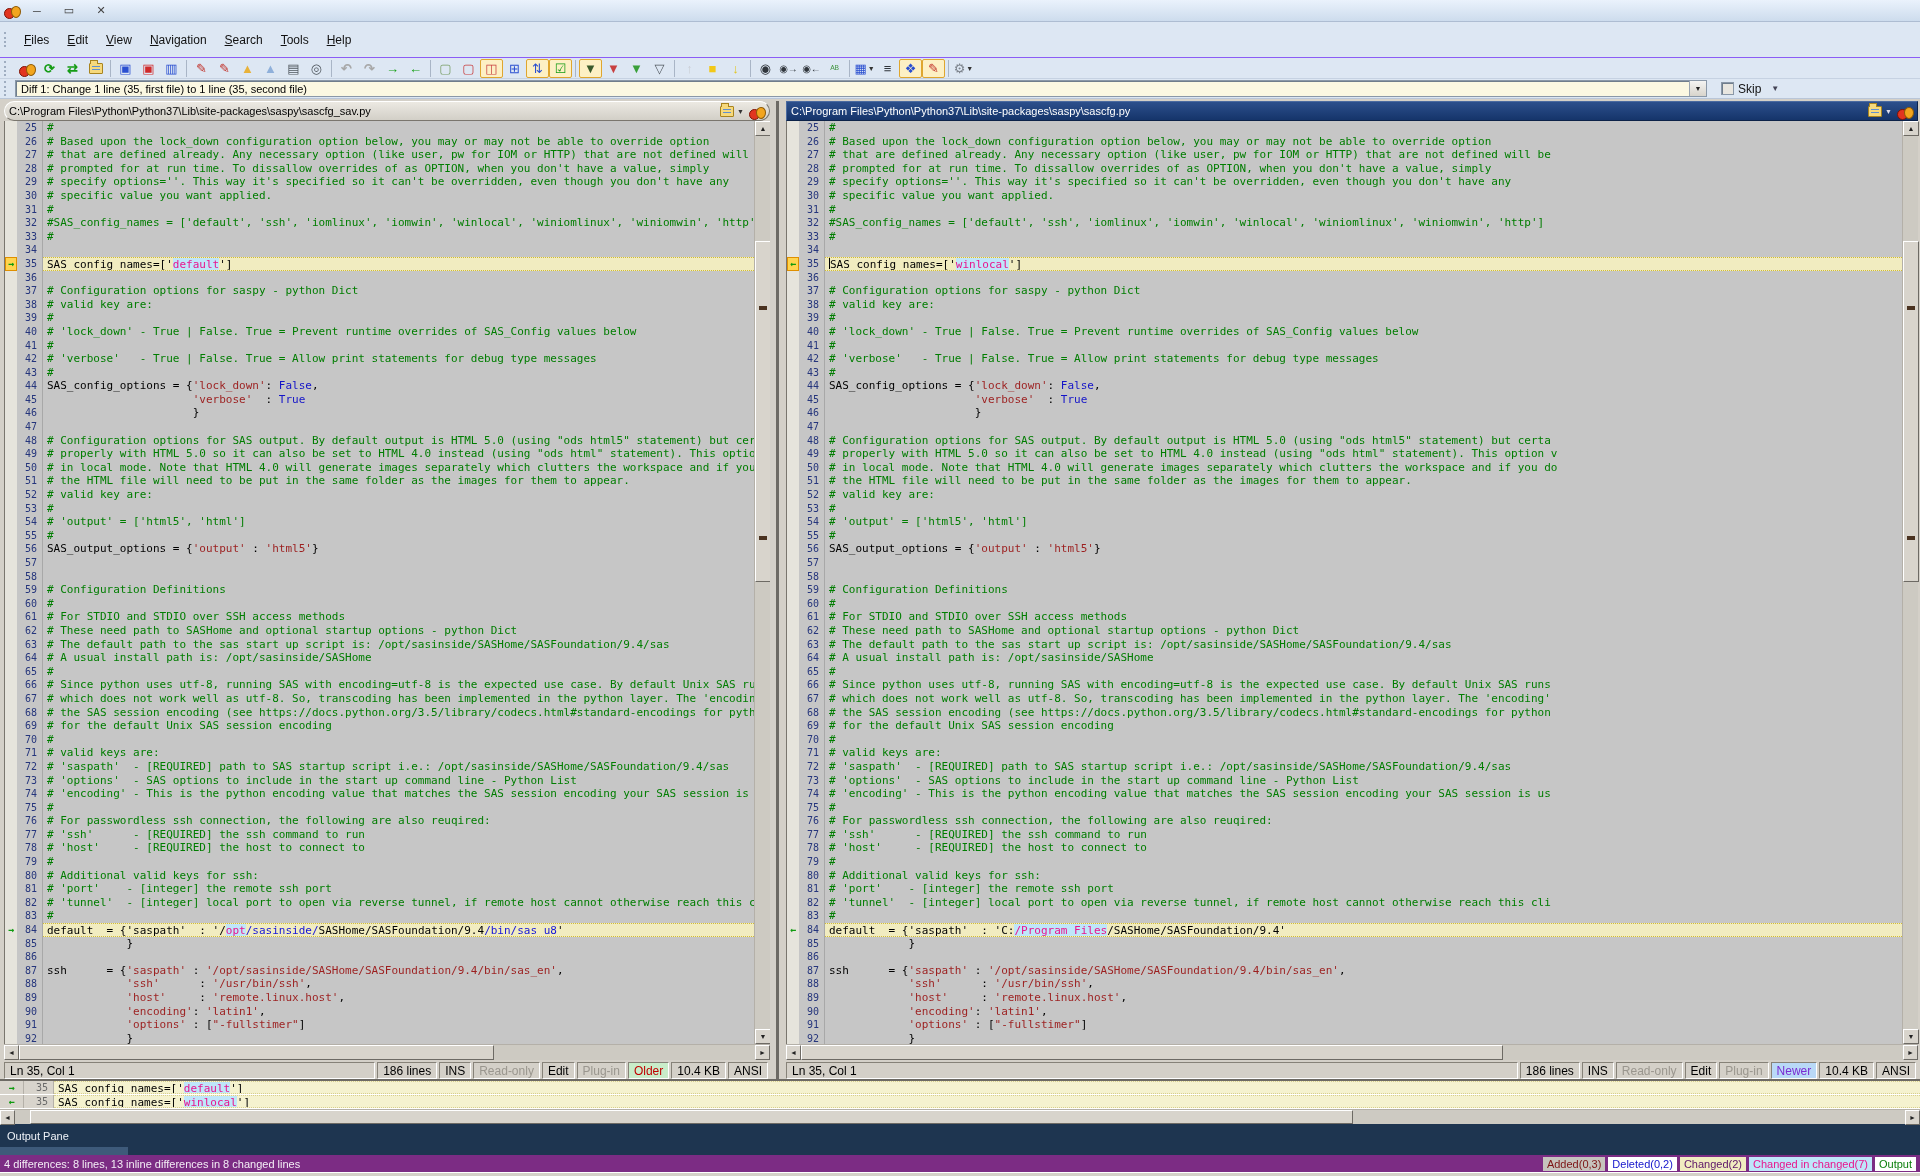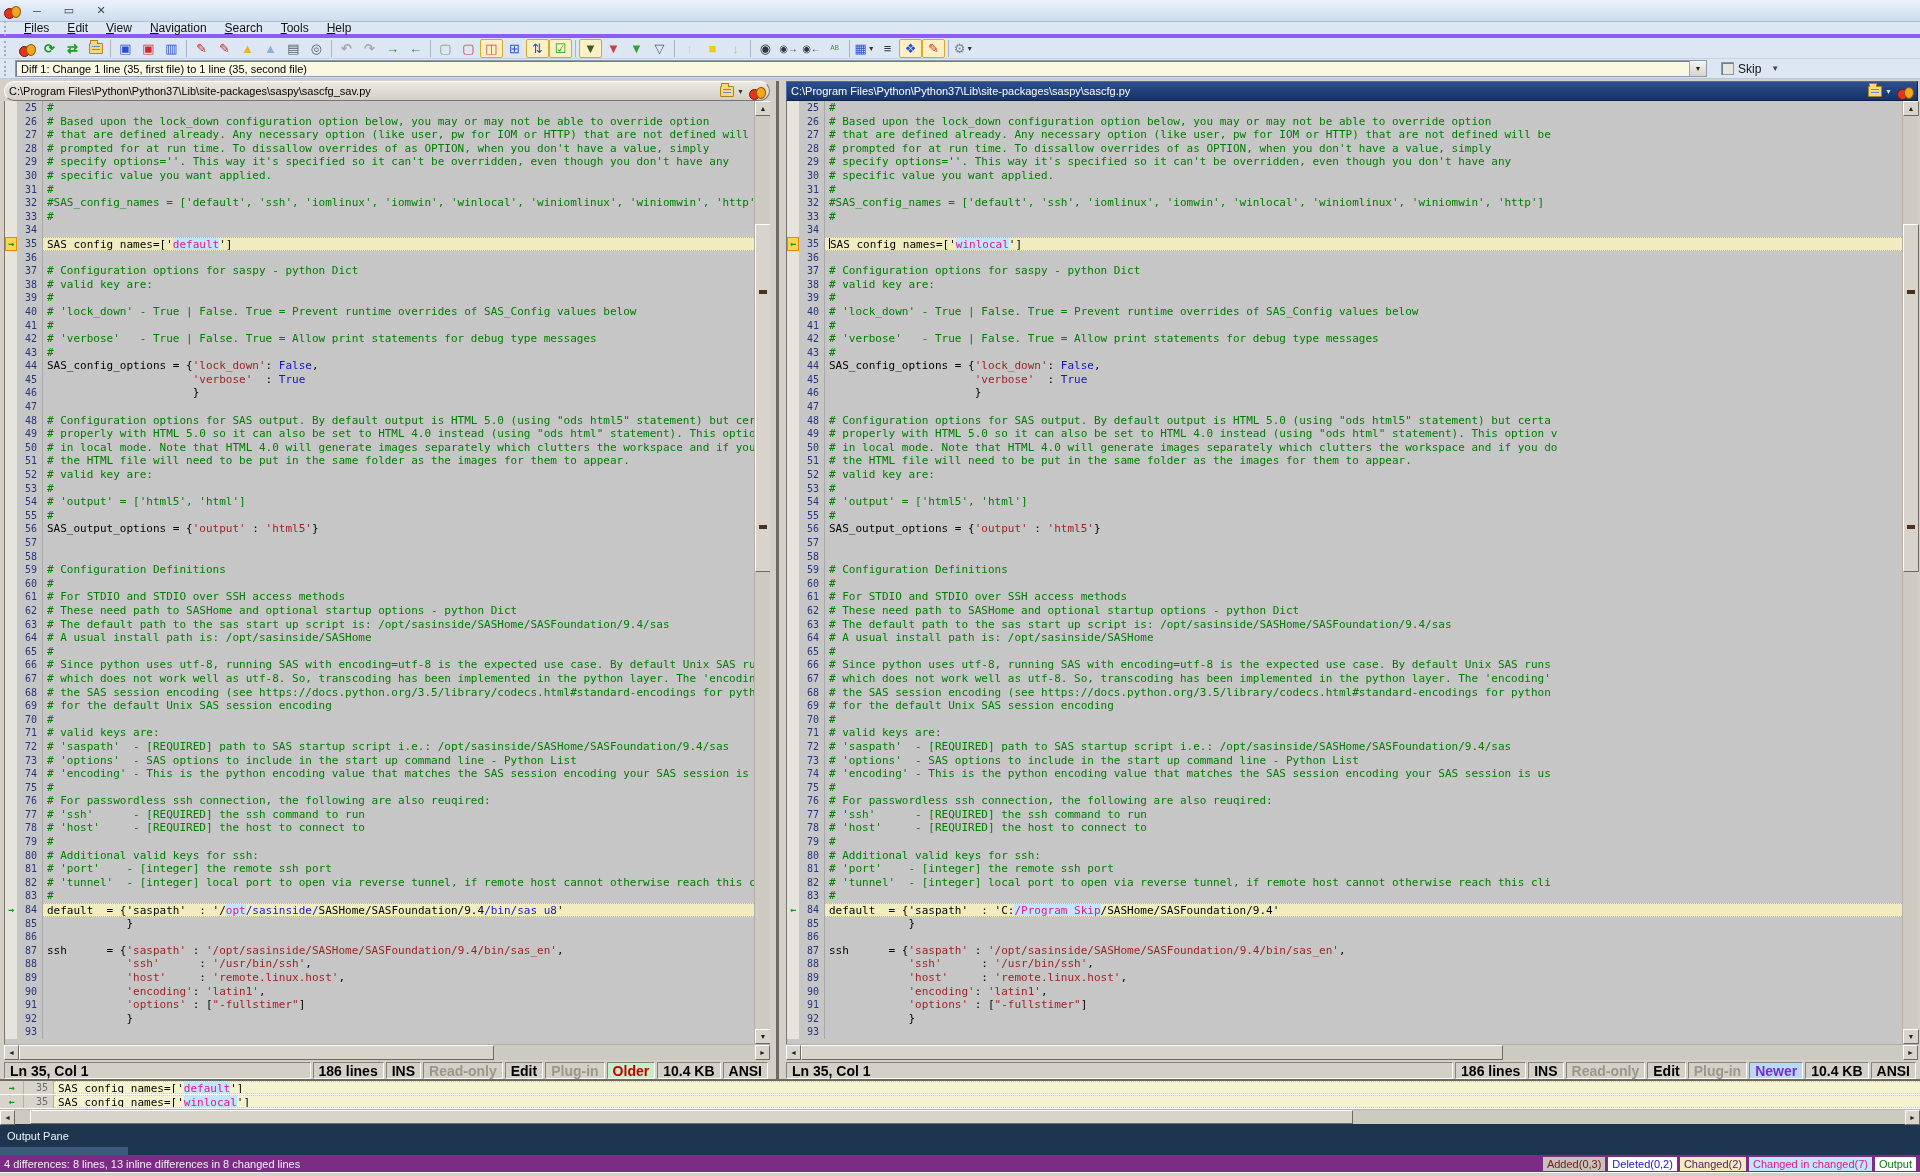--- a/index.html
+++ b/index.html
@@ -13,21 +13,21 @@
 
   
   .cherry { position:relative; width:16px; height:15px; display:inline-block; flex:0 0 auto; }
   .cherry::before { content:""; position:absolute; left:0; top:5px; width:9px; height:9px; border-radius:50%; background:#e23520; border:1px solid #7d1204; }
   .cherry::after { content:""; position:absolute; left:7px; top:3px; width:8px; height:10px; border-radius:50% 50% 50% 50%/45% 45% 55% 55%; background:#f2a51e; border:1px solid #8d5a07; }
   .folder { position:relative; width:14px; height:11px; background:#f6d97c; border:1px solid #a8841f; border-radius:1px; display:inline-block; flex:0 0 auto; }
   .folder::before { content:""; position:absolute; top:-4px; left:0px; width:6px; height:3px; background:#f6d97c; border:1px solid #a8841f; border-bottom:none; }
   .folder::after { content:""; position:absolute; top:2px; left:2px; width:8px; height:1px; background:#5f8fd0; box-shadow:0 3px 0 #5f8fd0; }
 
   
-  .menubar { height:16px; background:#dde7f3; display:flex; align-items:center; border-bottom:4px solid #8b5cf6; flex:0 0 auto; }
+  .menubar { height:36px; background:#dde7f3; display:flex; align-items:center; border-bottom:1px solid #8b5cf6; flex:0 0 auto; }
   .grip { width:7px; height:15px; margin:0 4px; border-left:2px dotted #9fadc0; flex:0 0 auto; }
   .menuitem { padding:2px 9px; font-size:12px; color:#111; }
   .menuitem u { text-decoration:underline; }
 
   
   .toolbar { height:21px; background:#dde7f3; display:flex; align-items:center; border-bottom:1px solid #c6d2e2; flex:0 0 auto; }
   .tbi { width:23px; height:19px; display:flex; align-items:center; justify-content:center; font-size:13px; border:1px solid transparent; border-radius:2px; }
   .tbi.act { background:#fdf0c4; border-color:#dfa62e; }
   .tbi.bold { font-weight:bold; }
   .tbi .dd { font-size:7px; color:#333; margin-left:1px; }
@@ -76,21 +76,21 @@
   .sarrow { position:absolute; left:0; width:16px; height:15px; background:#d8d4cc; border:1px solid; border-color:#fff #6d6a64 #6d6a64 #fff; font-size:7px; color:#222; display:flex; align-items:center; justify-content:center; }
   .sarrow.up { top:0; } .sarrow.dn { bottom:0; }
   .vthumb { position:absolute; left:0; width:16px; top:13%; height:37%; background:#d8d4cc; border:1px solid; border-color:#fff #6d6a64 #6d6a64 #fff; }
   .vmark { position:absolute; left:4px; width:8px; height:4px; background:#4a3220; }
 
   .hscroll { height:16px; background:#cdcac2; position:relative; border-top:1px solid #b4b0a8; flex:0 0 auto; }
   .harrow { position:absolute; top:0; width:15px; height:15px; background:#d8d4cc; border:1px solid; border-color:#fff #6d6a64 #6d6a64 #fff; font-size:7px; color:#222; display:flex; align-items:center; justify-content:center; }
   .harrow.l { left:0; } .harrow.r { right:0; }
   .hthumb { position:absolute; top:0; left:15px; width:62%; height:15px; background:#d8d4cc; border:1px solid; border-color:#fff #6d6a64 #6d6a64 #fff; }
 
-  .pstatus { height:19px; display:flex; background:#d4d0c8; padding-top:2px; flex:0 0 auto; font-size:14px;font-weight:bold; }
+  .pstatus { height:19px; display:flex; background:#d4d0c8; padding-top:2px; flex:0 0 auto; font-size:12px; }
   .scell { border:1px solid; border-color:#868278 #fff #fff #868278; padding:0 5px; margin-right:2px; display:flex; align-items:center; white-space:nowrap; color:#000; }
   .scell.grow { flex:1; }
   .scell.dim { color:#9a968e; }
   .scell.older { color:#c00000; background:#c9ecc9; }
   .scell.newer { color:#7a2cd2; background:#b9d9f7; }
 
   
   .botdiff { flex:0 0 30px; background:#f5f2cf; border-top:2px solid #6d6a64; }
   .brow { height:14px; display:flex; font-family:"DejaVu Sans Mono",monospace; font-size:11px; line-height:13px; white-space:pre; border-bottom:1px solid #fff; }
   .brow .mk { flex:0 0 24px; background:#d8d4cc; border-right:1px solid #b4b0a8; }
@@ -381,21 +381,21 @@
             <div class="code-line"><span class="mk"></span><span class="ln">74</span><div class="ct"><span class="t-c"># 'encoding' - This is the python encoding value that matches the SAS session encoding your SAS session is us</span></div></div>
             <div class="code-line"><span class="mk"></span><span class="ln">75</span><div class="ct"><span class="t-c">#</span></div></div>
             <div class="code-line"><span class="mk"></span><span class="ln">76</span><div class="ct"><span class="t-c"># For passwordless ssh connection, the following are also reuqired:</span></div></div>
             <div class="code-line"><span class="mk"></span><span class="ln">77</span><div class="ct"><span class="t-c"># 'ssh'      - [REQUIRED] the ssh command to run</span></div></div>
             <div class="code-line"><span class="mk"></span><span class="ln">78</span><div class="ct"><span class="t-c"># 'host'     - [REQUIRED] the host to connect to</span></div></div>
             <div class="code-line"><span class="mk"></span><span class="ln">79</span><div class="ct"><span class="t-c">#</span></div></div>
             <div class="code-line"><span class="mk"></span><span class="ln">80</span><div class="ct"><span class="t-c"># Additional valid keys for ssh:</span></div></div>
             <div class="code-line"><span class="mk"></span><span class="ln">81</span><div class="ct"><span class="t-c"># 'port'    - [integer] the remote ssh port</span></div></div>
             <div class="code-line"><span class="mk"></span><span class="ln">82</span><div class="ct"><span class="t-c"># 'tunnel'  - [integer] local port to open via reverse tunnel, if remote host cannot otherwise reach this cli</span></div></div>
             <div class="code-line"><span class="mk"></span><span class="ln">83</span><div class="ct"><span class="t-c">#</span></div></div>
-            <div class="code-line"><span class="mk">←</span><span class="ln">84</span><div class="ct chg"><span class="t-p">default  = {'saspath'  : 'C:</span><span class="t-im">/Program Skip</span><span class="t-p">/SASHome/SASFoundation/9.4'</span></div></div>
+            <div class="code-line"><span class="mk">←</span><span class="ln">84</span><div class="ct chg"><span class="t-p">default  = {'saspath'  : 'C:</span><span class="t-im">/Program Files</span><span class="t-p">/SASHome/SASFoundation/9.4'</span></div></div>
             <div class="code-line"><span class="mk"></span><span class="ln">85</span><div class="ct"><span class="t-p">            }</span></div></div>
             <div class="code-line"><span class="mk"></span><span class="ln">86</span><div class="ct"></div></div>
             <div class="code-line"><span class="mk"></span><span class="ln">87</span><div class="ct"><span class="t-p">ssh      = {</span><span class="t-s">'saspath'</span><span class="t-p"> : </span><span class="t-s">'/opt/sasinside/SASHome/SASFoundation/9.4/bin/sas_en'</span><span class="t-p">,</span></div></div>
             <div class="code-line"><span class="mk"></span><span class="ln">88</span><div class="ct"><span class="t-p">            </span><span class="t-s">'ssh'</span><span class="t-p">      : </span><span class="t-s">'/usr/bin/ssh'</span><span class="t-p">,</span></div></div>
             <div class="code-line"><span class="mk"></span><span class="ln">89</span><div class="ct"><span class="t-p">            </span><span class="t-s">'host'</span><span class="t-p">     : </span><span class="t-s">'remote.linux.host'</span><span class="t-p">,</span></div></div>
             <div class="code-line"><span class="mk"></span><span class="ln">90</span><div class="ct"><span class="t-p">            </span><span class="t-s">'encoding'</span><span class="t-p">: </span><span class="t-s">'latin1'</span><span class="t-p">,</span></div></div>
             <div class="code-line"><span class="mk"></span><span class="ln">91</span><div class="ct"><span class="t-p">            </span><span class="t-s">'options'</span><span class="t-p"> : [</span><span class="t-s">"-fullstimer"</span><span class="t-p">]</span></div></div>
             <div class="code-line"><span class="mk"></span><span class="ln">92</span><div class="ct"><span class="t-p">            }</span></div></div>
             <div class="code-line"><span class="mk"></span><span class="ln">93</span><div class="ct"></div></div>
           </div>

